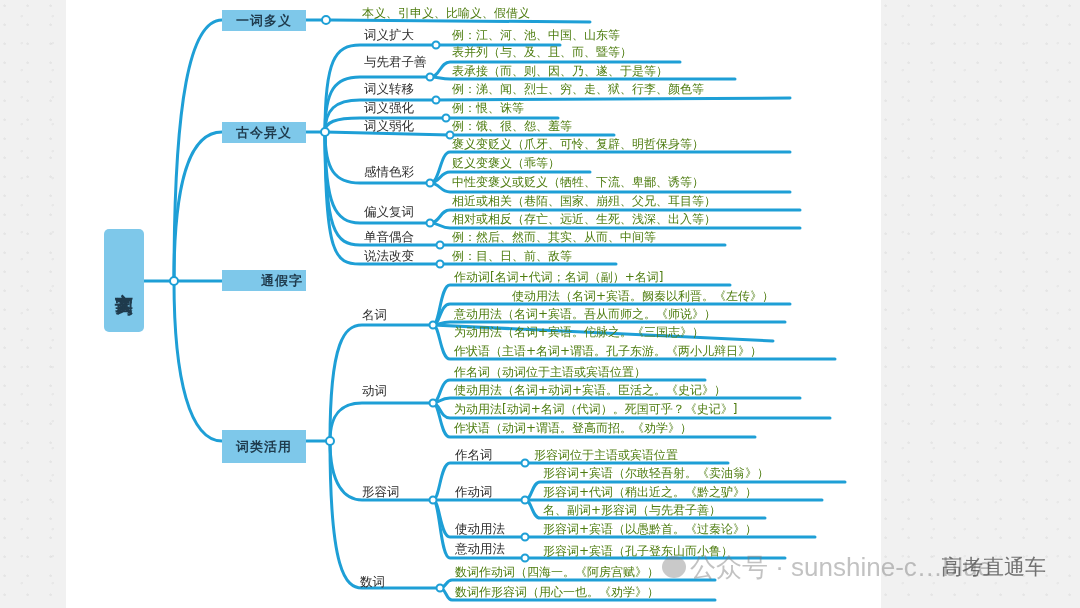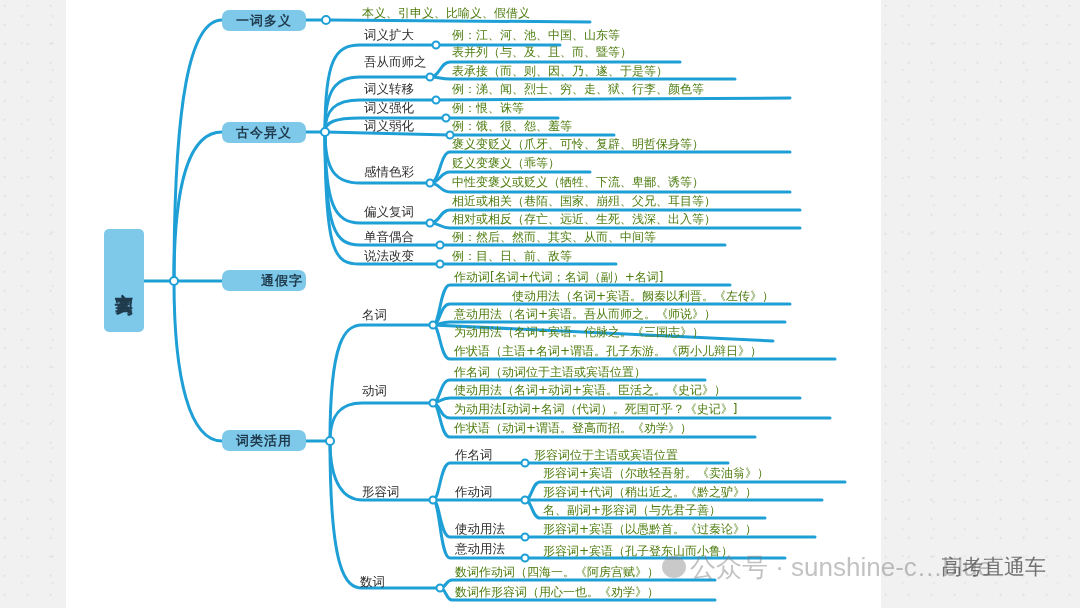--- a/index.html
+++ b/index.html
@@ -20,21 +20,21 @@
   .margin-left { left: 0; width: 66px; }
   .margin-right { left: 881px; width: 199px; }
   .canvas {
     position: absolute; left: 66px; top: 0; width: 815px; height: 608px;
     background: #ffffff;
   }
   svg.lines { position: absolute; left: 0; top: 0; width: 1080px; height: 608px; }
   .node-box {
     position: absolute;
     background: #7ec8ea;
-    border-radius: 7px;
+    border-radius: 0;
     color: #1f3b4d;
     font-size: 13px;
     font-weight: bold;
     display: flex; align-items: center; justify-content: center;
     letter-spacing: 1px;
   }
   .root {
     position: absolute; left: 104px; top: 229px; width: 40px; height: 103px;
     background: #7ec8ea; border-radius: 5px;
     color: #1f3b4d; font-size: 18px; font-weight: bold;
@@ -164,28 +164,28 @@
     <circle cx="440" cy="245" r="3.5"></circle>
     <circle cx="440" cy="264" r="3.5"></circle>
   </g>
 </svg>
 
 <div class="root">文言实词</div>
 
 <div class="node-box" style="left:222px;top:10px;width:84px;height:21px;">一词多义</div>
 <div class="node-box" style="left:222px;top:122px;width:84px;height:21px;">古今异义</div>
 <div class="node-box" style="left:222px;top:270px;width:84px;height:21px;padding-left:36px;">通假字</div>
-<div class="node-box" style="left:222px;top:430px;width:84px;height:21px;">词类活用</div>
+<div class="node-box" style="left:222px;top:430px;width:84px;height:33px;">词类活用</div>
 
 <span class="lbl" style="left:362px;top:6px;">本义、引申义、比喻义、假借义</span>
 
 <span class="lbl sub" style="left:364px;top:28px;">词义扩大</span>
 <span class="lbl" style="left:452px;top:28px;">例：江、河、池、中国、山东等</span>
 
-<span class="lbl sub" style="left:364px;top:55px;">吾从而师之</span>
+<span class="lbl sub" style="left:364px;top:55px;">与先君子善</span>
 <span class="lbl" style="left:452px;top:45px;">表并列（与、及、且、而、暨等）</span>
 <span class="lbl" style="left:452px;top:64px;">表承接（而、则、因、乃、遂、于是等）</span>
 
 <span class="lbl sub" style="left:364px;top:82px;">词义转移</span>
 <span class="lbl" style="left:452px;top:82px;">例：涕、闻、烈士、穷、走、狱、行李、颜色等</span>
 
 <span class="lbl sub" style="left:364px;top:101px;">词义强化</span>
 <span class="lbl" style="left:452px;top:101px;">例：恨、诛等</span>
 
 <span class="lbl sub" style="left:364px;top:119px;text-align:right;">词义弱化</span>

